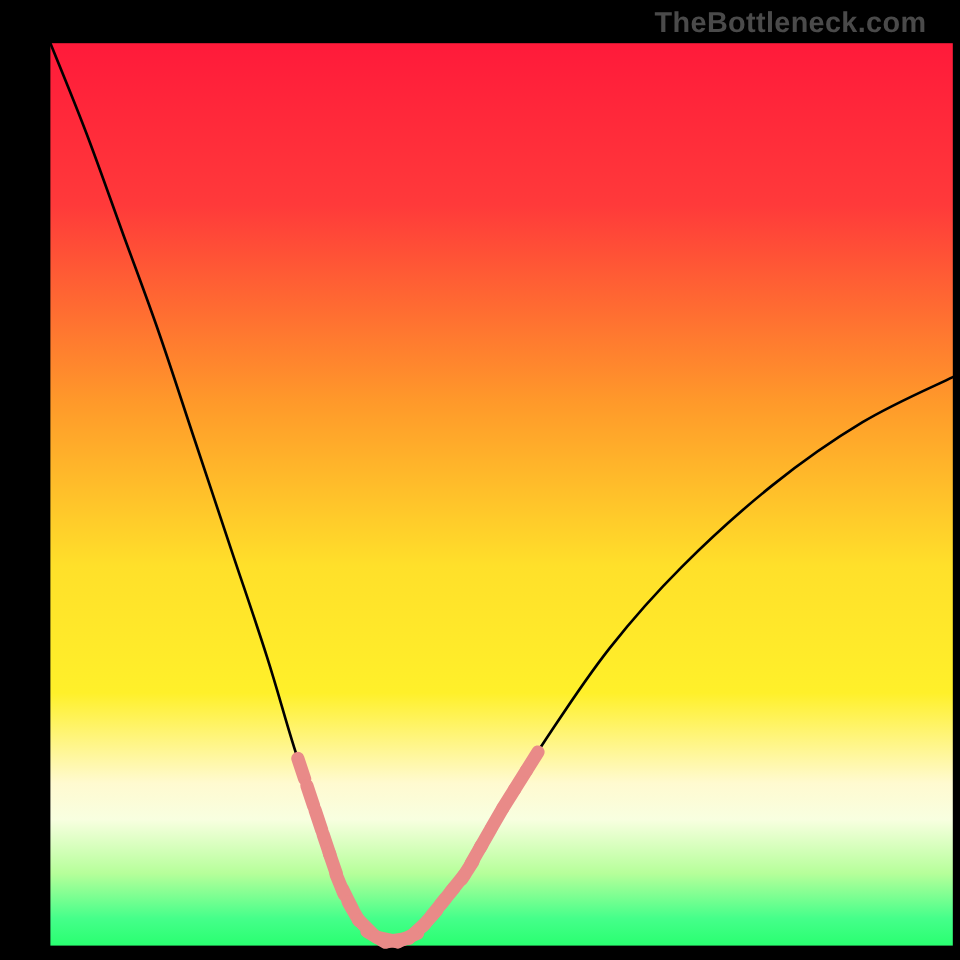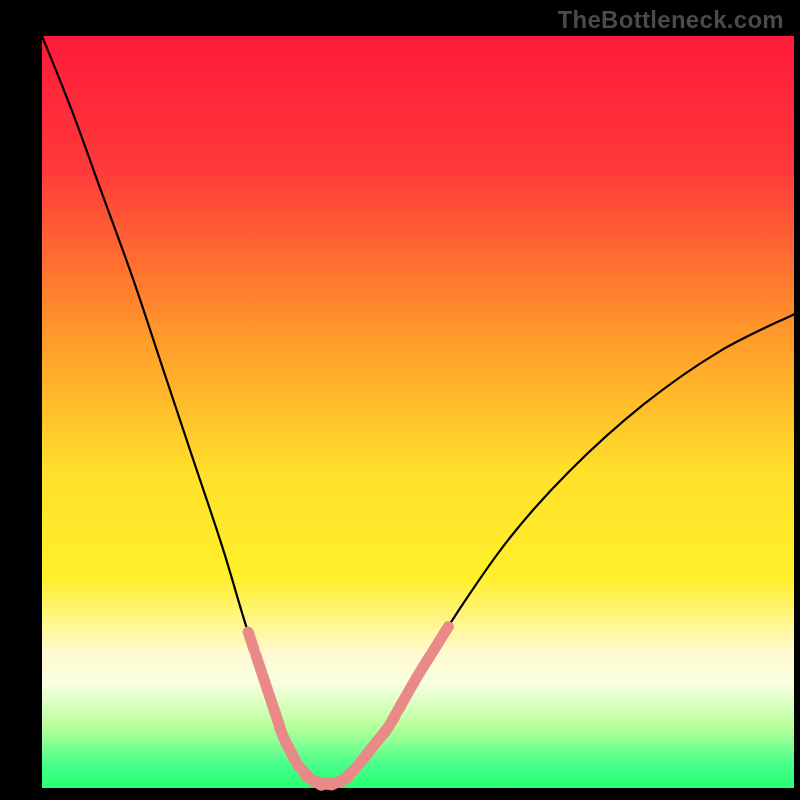--- a/index.html
+++ b/index.html
@@ -13,21 +13,21 @@
   }
   .stage {
     position: relative;
     width: 800px;
     height: 800px;
     background: #000;
   }
   .watermark {
     position: absolute;
     top: 6px;
-    right: 16px;
+    right: 28px;
     color: #4a4a4a;
     font-size: 24px;
     font-weight: 600;
     letter-spacing: 0.3px;
     z-index: 5;
     text-align: center;
   }
   svg {
     position: absolute;
     inset: 0;

